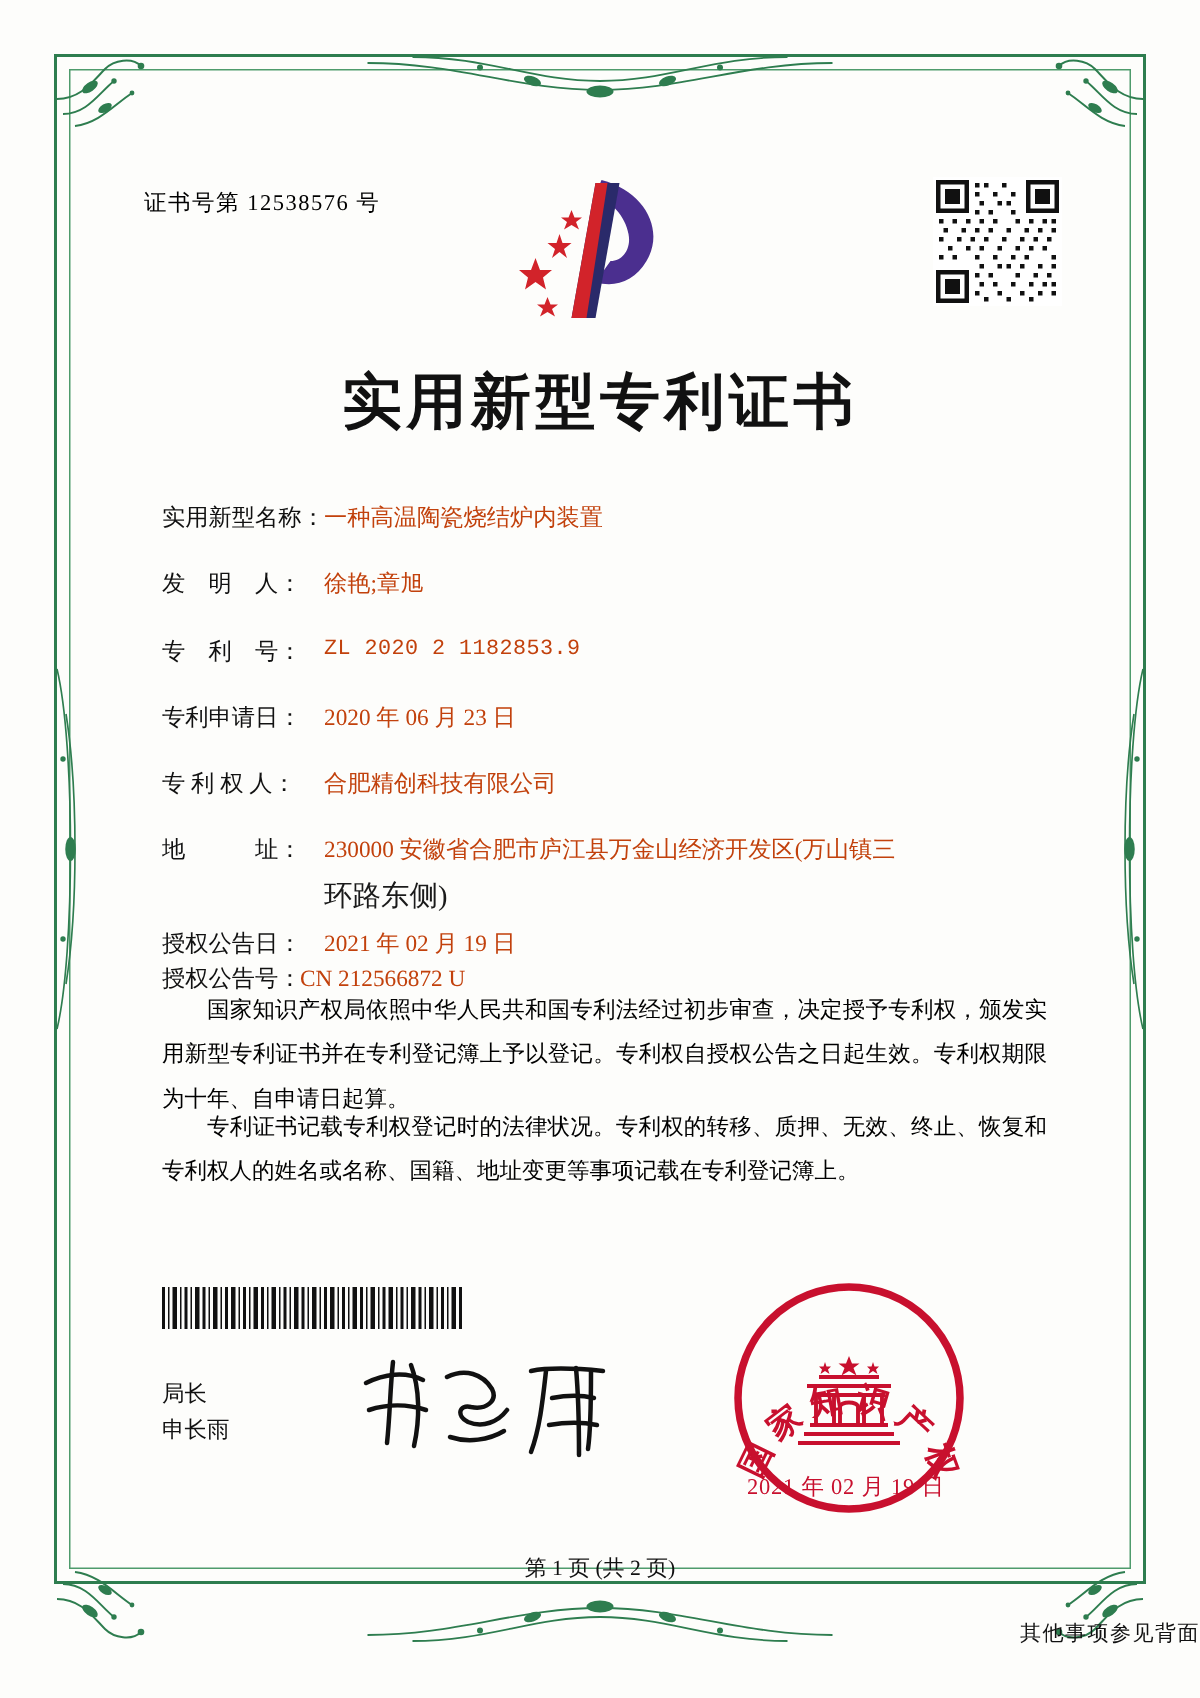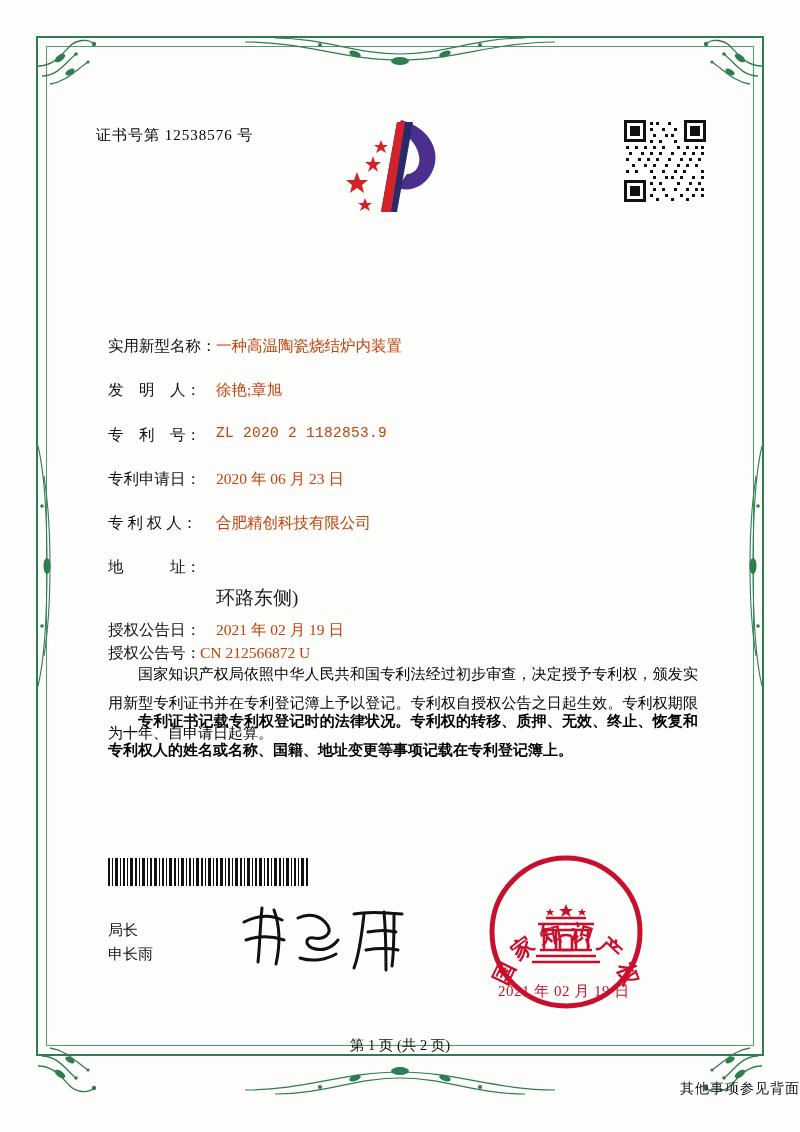--- a/index.html
+++ b/index.html
@@ -183,21 +183,21 @@
     position: absolute;
     left: 108px;
     width: 590px;
     font-size: 15px;
     line-height: 1.95;
     text-align: justify;
     text-indent: 2em;
     color: #000000;
   }
   .para-1 { top: 660px; }
-  .para-2 { top: 707px; font-weight: bold; }
+  .para-2 { top: 738px; }
 
   
   .barcode {
     position: absolute;
     left: 108px;
     top: 858px;
     width: 200px;
     height: 28px;
   }
 
@@ -494,20 +494,21 @@
           <rect x="58" y="76" width="3" height="3"></rect>
         <rect x="70" y="76" width="3" height="3"></rect>
           <rect x="79" y="76" width="3" height="3"></rect>
         <rect x="34" y="80" width="3" height="3"></rect>
           <rect x="49" y="80" width="3" height="3"></rect>
           <rect x="64" y="80" width="3" height="3"></rect>
       </g>
     </svg>
   </div>
 
+  <div class="title">实用新型专利证书</div>
 
   <div class="fields">
     <div class="field-row">
       <div class="field-label">实用新型名称：</div>
       <div class="field-value">一种高温陶瓷烧结炉内装置</div>
     </div>
     <div class="field-row">
       <div class="field-label">发　明　人：</div>
       <div class="field-value">徐艳;章旭</div>
     </div>
@@ -518,20 +519,21 @@
     <div class="field-row">
       <div class="field-label">专利申请日：</div>
       <div class="field-value">2020 年 06 月 23 日</div>
     </div>
     <div class="field-row">
       <div class="field-label">专 利 权 人：</div>
       <div class="field-value">合肥精创科技有限公司</div>
     </div>
     <div class="field-row">
       <div class="field-label">地　　　址：</div>
+      <div class="field-value">230000 安徽省合肥市庐江县万金山经济开发区(万山镇三</div>
     </div>
     <div class="addr-second">环路东侧)</div>
 
     <div class="row-two-col">
       <div class="col-a">
         <div class="field-label">授权公告日：</div>
         <div class="field-value">2021 年 02 月 19 日</div>
       </div>
       <div class="col-b">
         <div class="field-label">授权公告号：</div>

